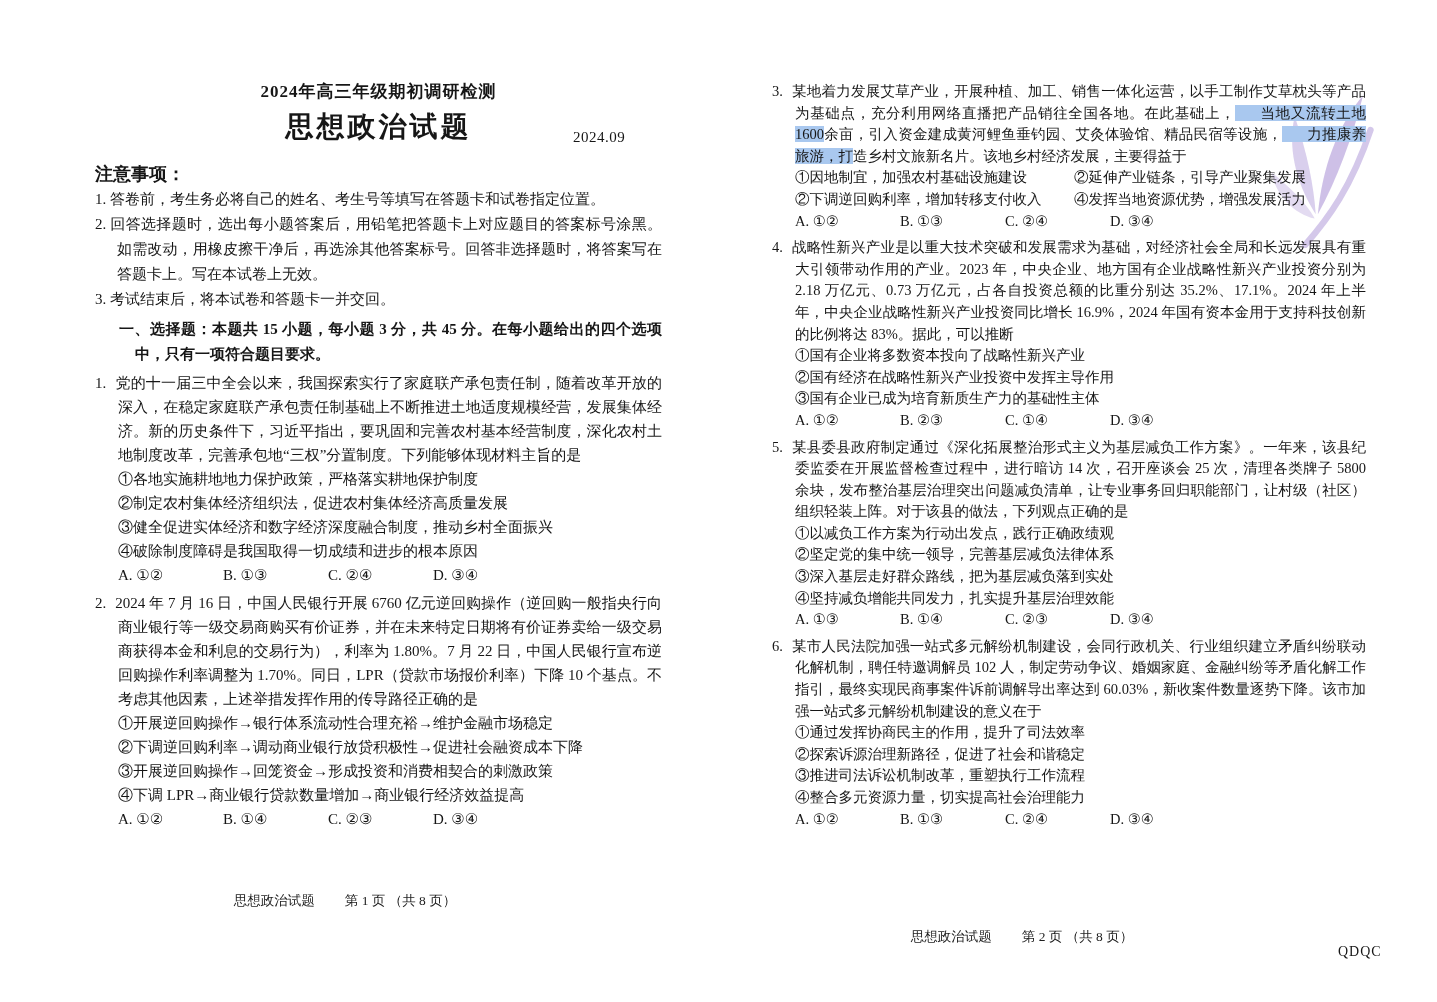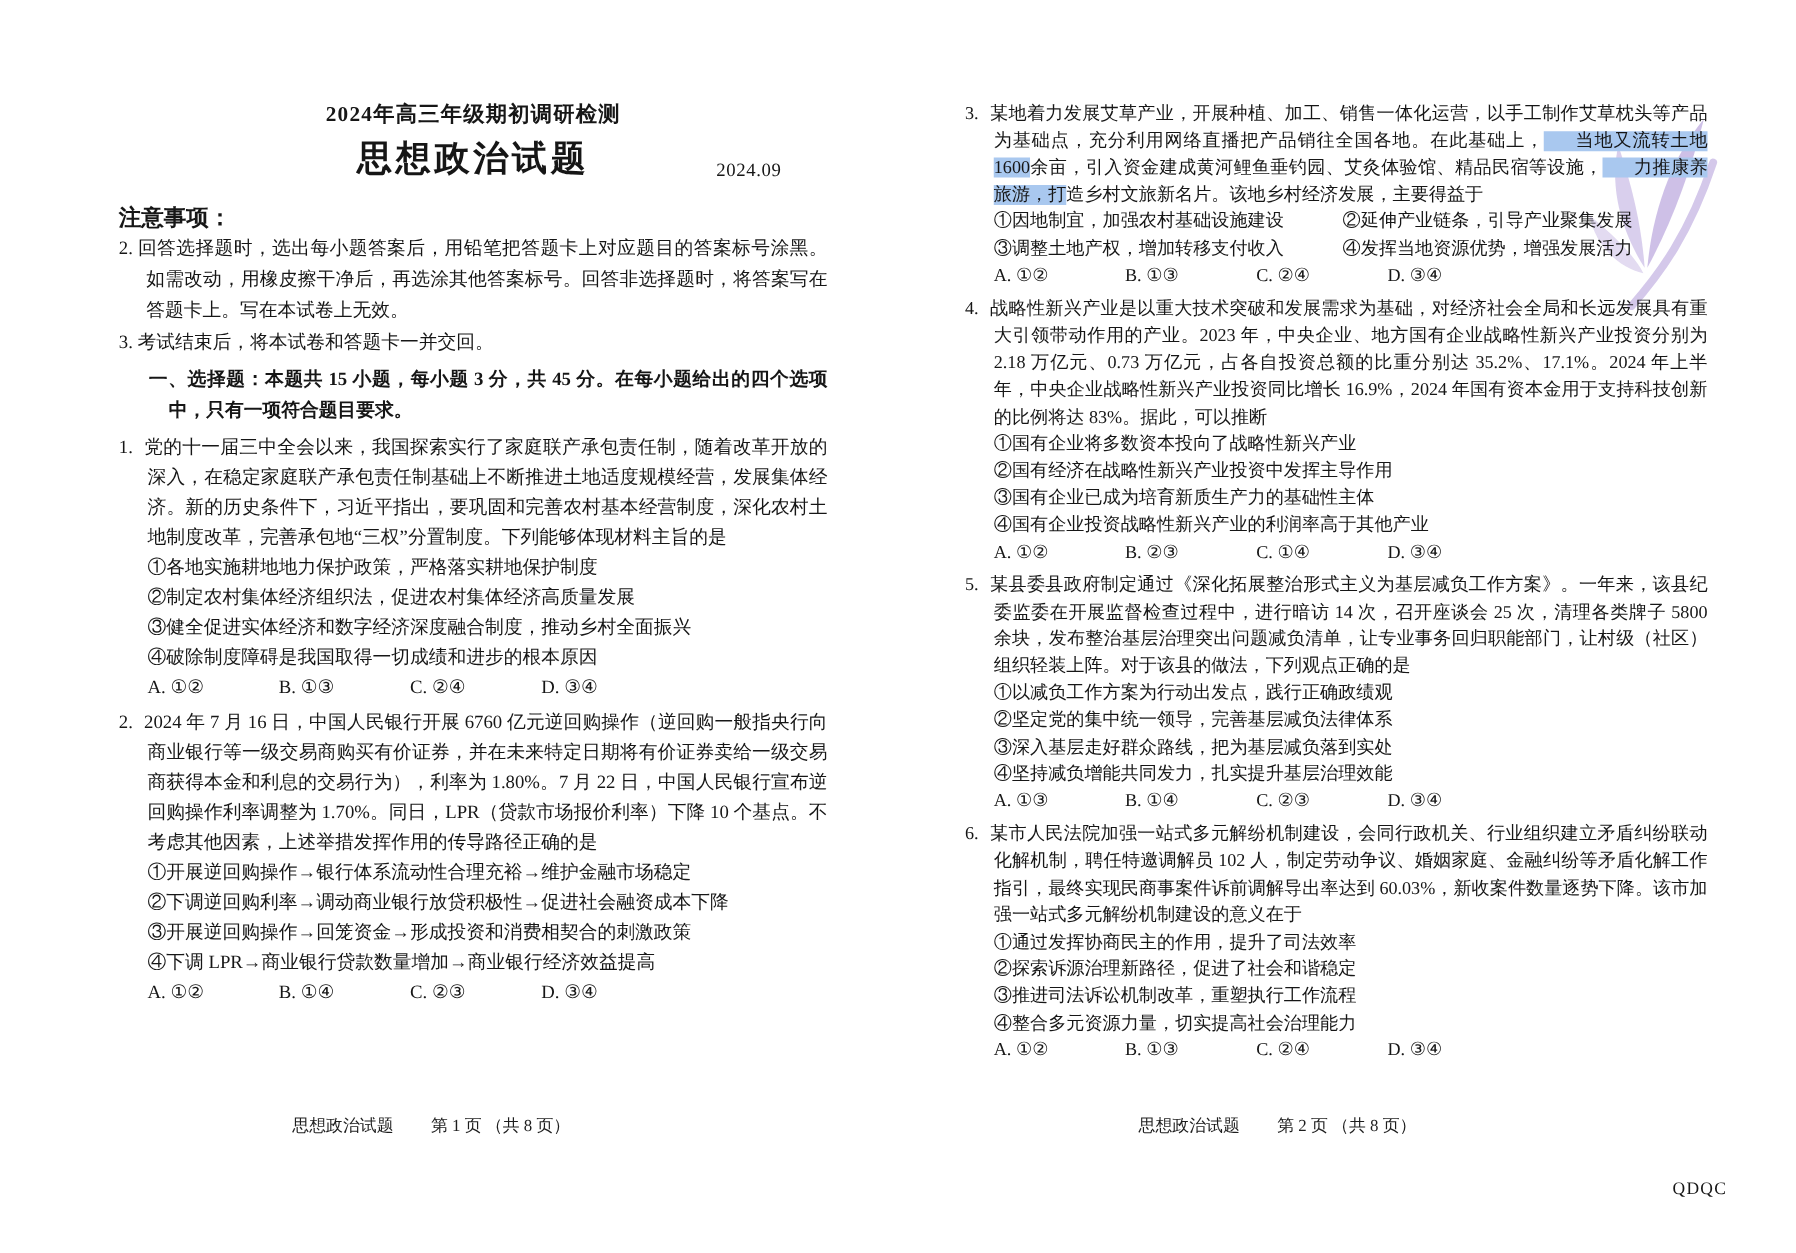--- a/index.html
+++ b/index.html
@@ -34,21 +34,21 @@
   .q-opt { }
   .q-opt-row { display:flex;gap:16px; }
   .q-opt-cell:first-child { width:263px; flex:0 0 263px; }
   .q-choices { display:flex; }
   .choice { width:105px; }
   .choice:last-child { width:auto; }
   .hl { background:var(--hl,#a9c8ef);padding-left:25px; }
 
   .footer { position:absolute; top:892px; font-size:13.5px; text-align:center; color:#1d1d1d; }
   .footer.f-left  { left:95px;  width:500px; }
-  .footer.f-right { left:772px; width:500px; }
+  .footer.f-right { left:772px; width:500px;margin-top:36px; }
   .footer .gap { display:inline-block; width:30px; }
 
   .corner-mark { position:absolute; left:1338px; top:944px; font-size:14px; letter-spacing:1px; }
 
   .watermark { position:absolute; left:1262px; top:90px; width:118px; height:158px; opacity:.8; }
 </style>
 </head>
 <body>
 
 <div class="sheet">
@@ -63,20 +63,21 @@
   </svg>
 
   <div class="page left">
     <div class="title">2024年高三年级期初调研检测</div>
     <div class="subtitle-row">
       <span class="subtitle">思想政治试题</span>
       <span class="date">2024.09</span>
     </div>
     <div class="notes-heading">注意事项：</div>
     <div class="notes" id="notes-mount">
+        <div class="note-item">1. 答卷前，考生务必将自己的姓名、考生号等填写在答题卡和试卷指定位置。</div>
         <div class="note-item">2. 回答选择题时，选出每小题答案后，用铅笔把答题卡上对应题目的答案标号涂黑。如需改动，用橡皮擦干净后，再选涂其他答案标号。回答非选择题时，将答案写在答题卡上。写在本试卷上无效。</div>
         <div class="note-item">3. 考试结束后，将本试卷和答题卡一并交回。</div>
       </div>
     <div class="section-heading">一、选择题：本题共 15 小题，每小题 3 分，共 45 分。在每小题给出的四个选项中，只有一项符合题目要求。</div>
     <div class="questions" id="questions-left">
         <div class="question">
           <div class="q-stem"><span class="q-num">1.</span><span>党的十一届三中全会以来，我国探索实行了家庭联产承包责任制，随着改革开放的深入，在稳定家庭联产承包责任制基础上不断推进土地适度规模经营，发展集体经济。新的历史条件下，习近平指出，要巩固和完善农村基本经营制度，深化农村土地制度改革，完善承包地“三权”分置制度。下列能够体现材料主旨的是</span></div>
           <div class="q-opt">①各地实施耕地地力保护政策，严格落实耕地保护制度</div>
           <div class="q-opt">②制定农村集体经济组织法，促进农村集体经济高质量发展</div>
           <div class="q-opt">③健全促进实体经济和数字经济深度融合制度，推动乡村全面振兴</div>
@@ -106,36 +107,35 @@
 
   <div class="page right">
     <div class="questions" id="questions-right">
         <div class="question">
           <div class="q-stem"><span class="q-num">3.</span><span>某地着力发展艾草产业，开展种植、加工、销售一体化运营，以手工制作艾草枕头等产品为基础点，充分利用网络直播把产品销往全国各地。在此基础上，</span><span class="hl">当地又流转土地 1600</span><span>余亩，引入资金建成黄河鲤鱼垂钓园、艾灸体验馆、精品民宿等设施，</span><span class="hl">力推康养旅游，打</span><span>造乡村文旅新名片。该地乡村经济发展，主要得益于</span></div>
           <div class="q-opt-row">
             <span class="q-opt-cell">①因地制宜，加强农村基础设施建设</span>
             <span class="q-opt-cell">②延伸产业链条，引导产业聚集发展</span>
           </div>
           <div class="q-opt-row">
-            <span class="q-opt-cell">③调整土地产权，增加转移支付收入</span>
+            <span class="q-opt-cell">②下调逆回购利率，增加转移支付收入</span>
             <span class="q-opt-cell">④发挥当地资源优势，增强发展活力</span>
           </div>
           <div class="q-choices">
             <span class="choice">A. ①②</span>
             <span class="choice">B. ①③</span>
             <span class="choice">C. ②④</span>
             <span class="choice">D. ③④</span>
           </div>
         </div>
         <div class="question">
           <div class="q-stem"><span class="q-num">4.</span><span>战略性新兴产业是以重大技术突破和发展需求为基础，对经济社会全局和长远发展具有重大引领带动作用的产业。2023 年，中央企业、地方国有企业战略性新兴产业投资分别为 2.18 万亿元、0.73 万亿元，占各自投资总额的比重分别达 35.2%、17.1%。2024 年上半年，中央企业战略性新兴产业投资同比增长 16.9%，2024 年国有资本金用于支持科技创新的比例将达 83%。据此，可以推断</span></div>
           <div class="q-opt">①国有企业将多数资本投向了战略性新兴产业</div>
           <div class="q-opt">②国有经济在战略性新兴产业投资中发挥主导作用</div>
           <div class="q-opt">③国有企业已成为培育新质生产力的基础性主体</div>
-          <div class="q-opt">④国有企业投资战略性新兴产业的利润率高于其他产业</div>
           <div class="q-choices">
             <span class="choice">A. ①②</span>
             <span class="choice">B. ②③</span>
             <span class="choice">C. ①④</span>
             <span class="choice">D. ③④</span>
           </div>
         </div>
         <div class="question">
           <div class="q-stem"><span class="q-num">5.</span><span>某县委县政府制定通过《深化拓展整治形式主义为基层减负工作方案》。一年来，该县纪委监委在开展监督检查过程中，进行暗访 14 次，召开座谈会 25 次，清理各类牌子 5800 余块，发布整治基层治理突出问题减负清单，让专业事务回归职能部门，让村级（社区）组织轻装上阵。对于该县的做法，下列观点正确的是</span></div>
           <div class="q-opt">①以减负工作方案为行动出发点，践行正确政绩观</div>

